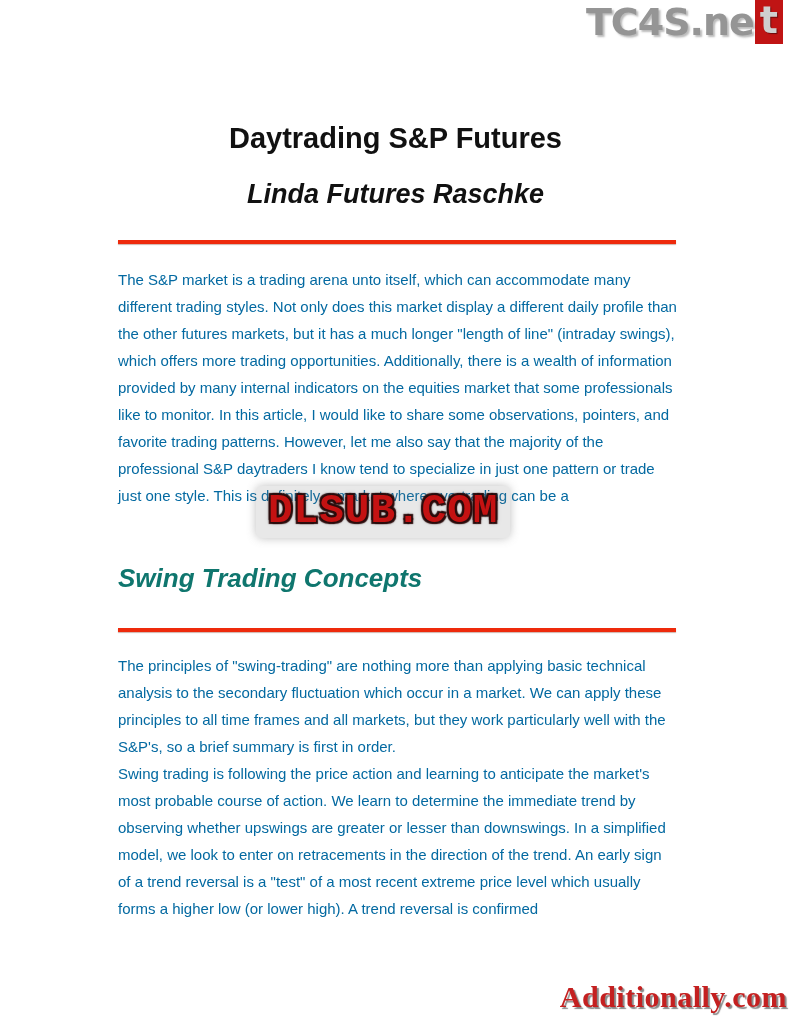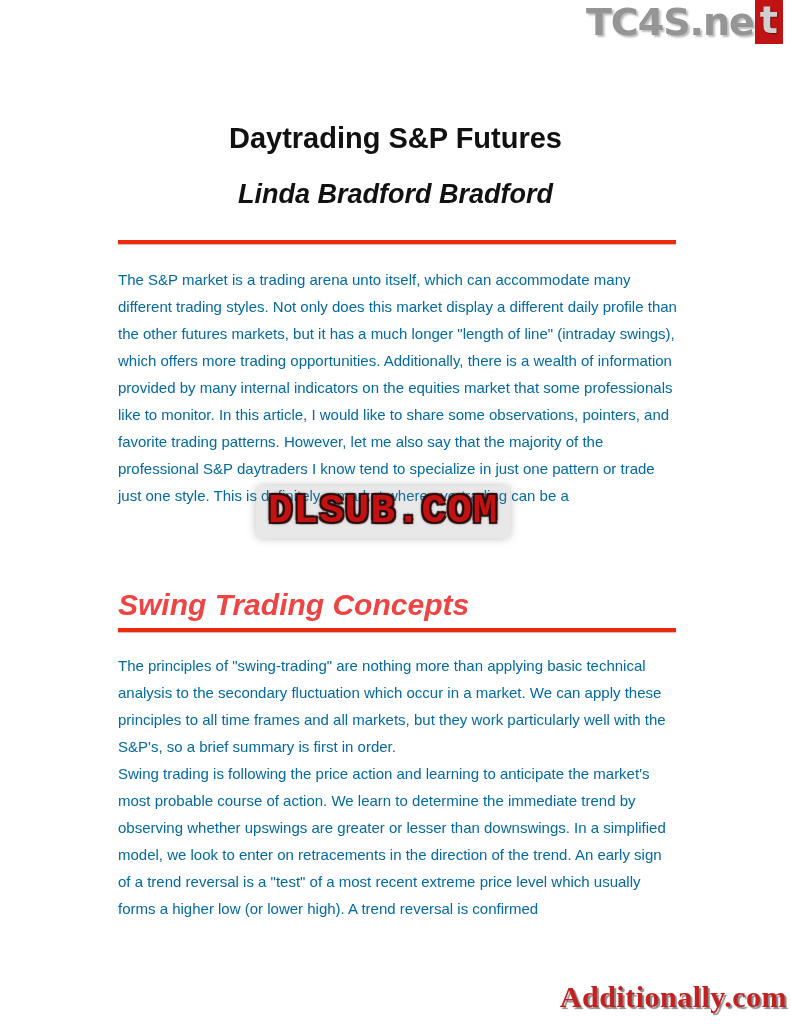--- a/index.html
+++ b/index.html
@@ -84,26 +84,26 @@
     color: #0369a1;
     text-align: left;
   }
   .intro-text  { top: 266px; }
   .main-text   { top: 652px; }
   .main-text p { margin: 0; padding: 0; }
 
   
   .section-heading {
     position: absolute;
-    top: 558px;
+    top: 537px;
     left: 118px;
-    font-size: 30px;
+    font-size: 26px;
     font-weight: bold;
     font-style: italic;
-    color: #ef4444;
+    color: #0f766e;
   }
 
   
   .stamp {
     position: absolute;
     top: 486px;
     left: 256px;
     font-family: Liberation Mono, monospace;
     font-weight: bold;
     font-size: 41px;
@@ -139,21 +139,21 @@
 
 <div class="page">
 
   <div class="logo">
     <span>TC4S.ne</span>
       <span class="accent">t</span>
   </div>
 
   <h1 class="doc-title">Daytrading S&amp;P Futures</h1>
 
-  <h2 class="doc-author">Linda Bradford Bradford</h2>
+  <h2 class="doc-author">Linda Futures Raschke</h2>
 
   <div class="rule rule-top"></div>
 
   <div class="body-text intro-text">The S&amp;P market is a trading arena unto itself, which can accommodate many different trading styles. Not only does this market display a different daily profile than the other futures markets, but it has a much longer "length of line" (intraday swings), which offers more trading opportunities. Additionally, there is a wealth of information provided by many internal indicators on the equities market that some professionals like to monitor. In this article, I would like to share some observations, pointers, and favorite trading patterns. However, let me also say that the majority of the professional S&amp;P daytraders I know tend to specialize in just one pattern or trade just one style. This is definitely a market where overtrading can be a</div>
 
   <div class="stamp">DLSUB.COM</div>
 
   <h3 class="section-heading">Swing Trading Concepts</h3>
 
   <div class="rule rule-mid"></div>

